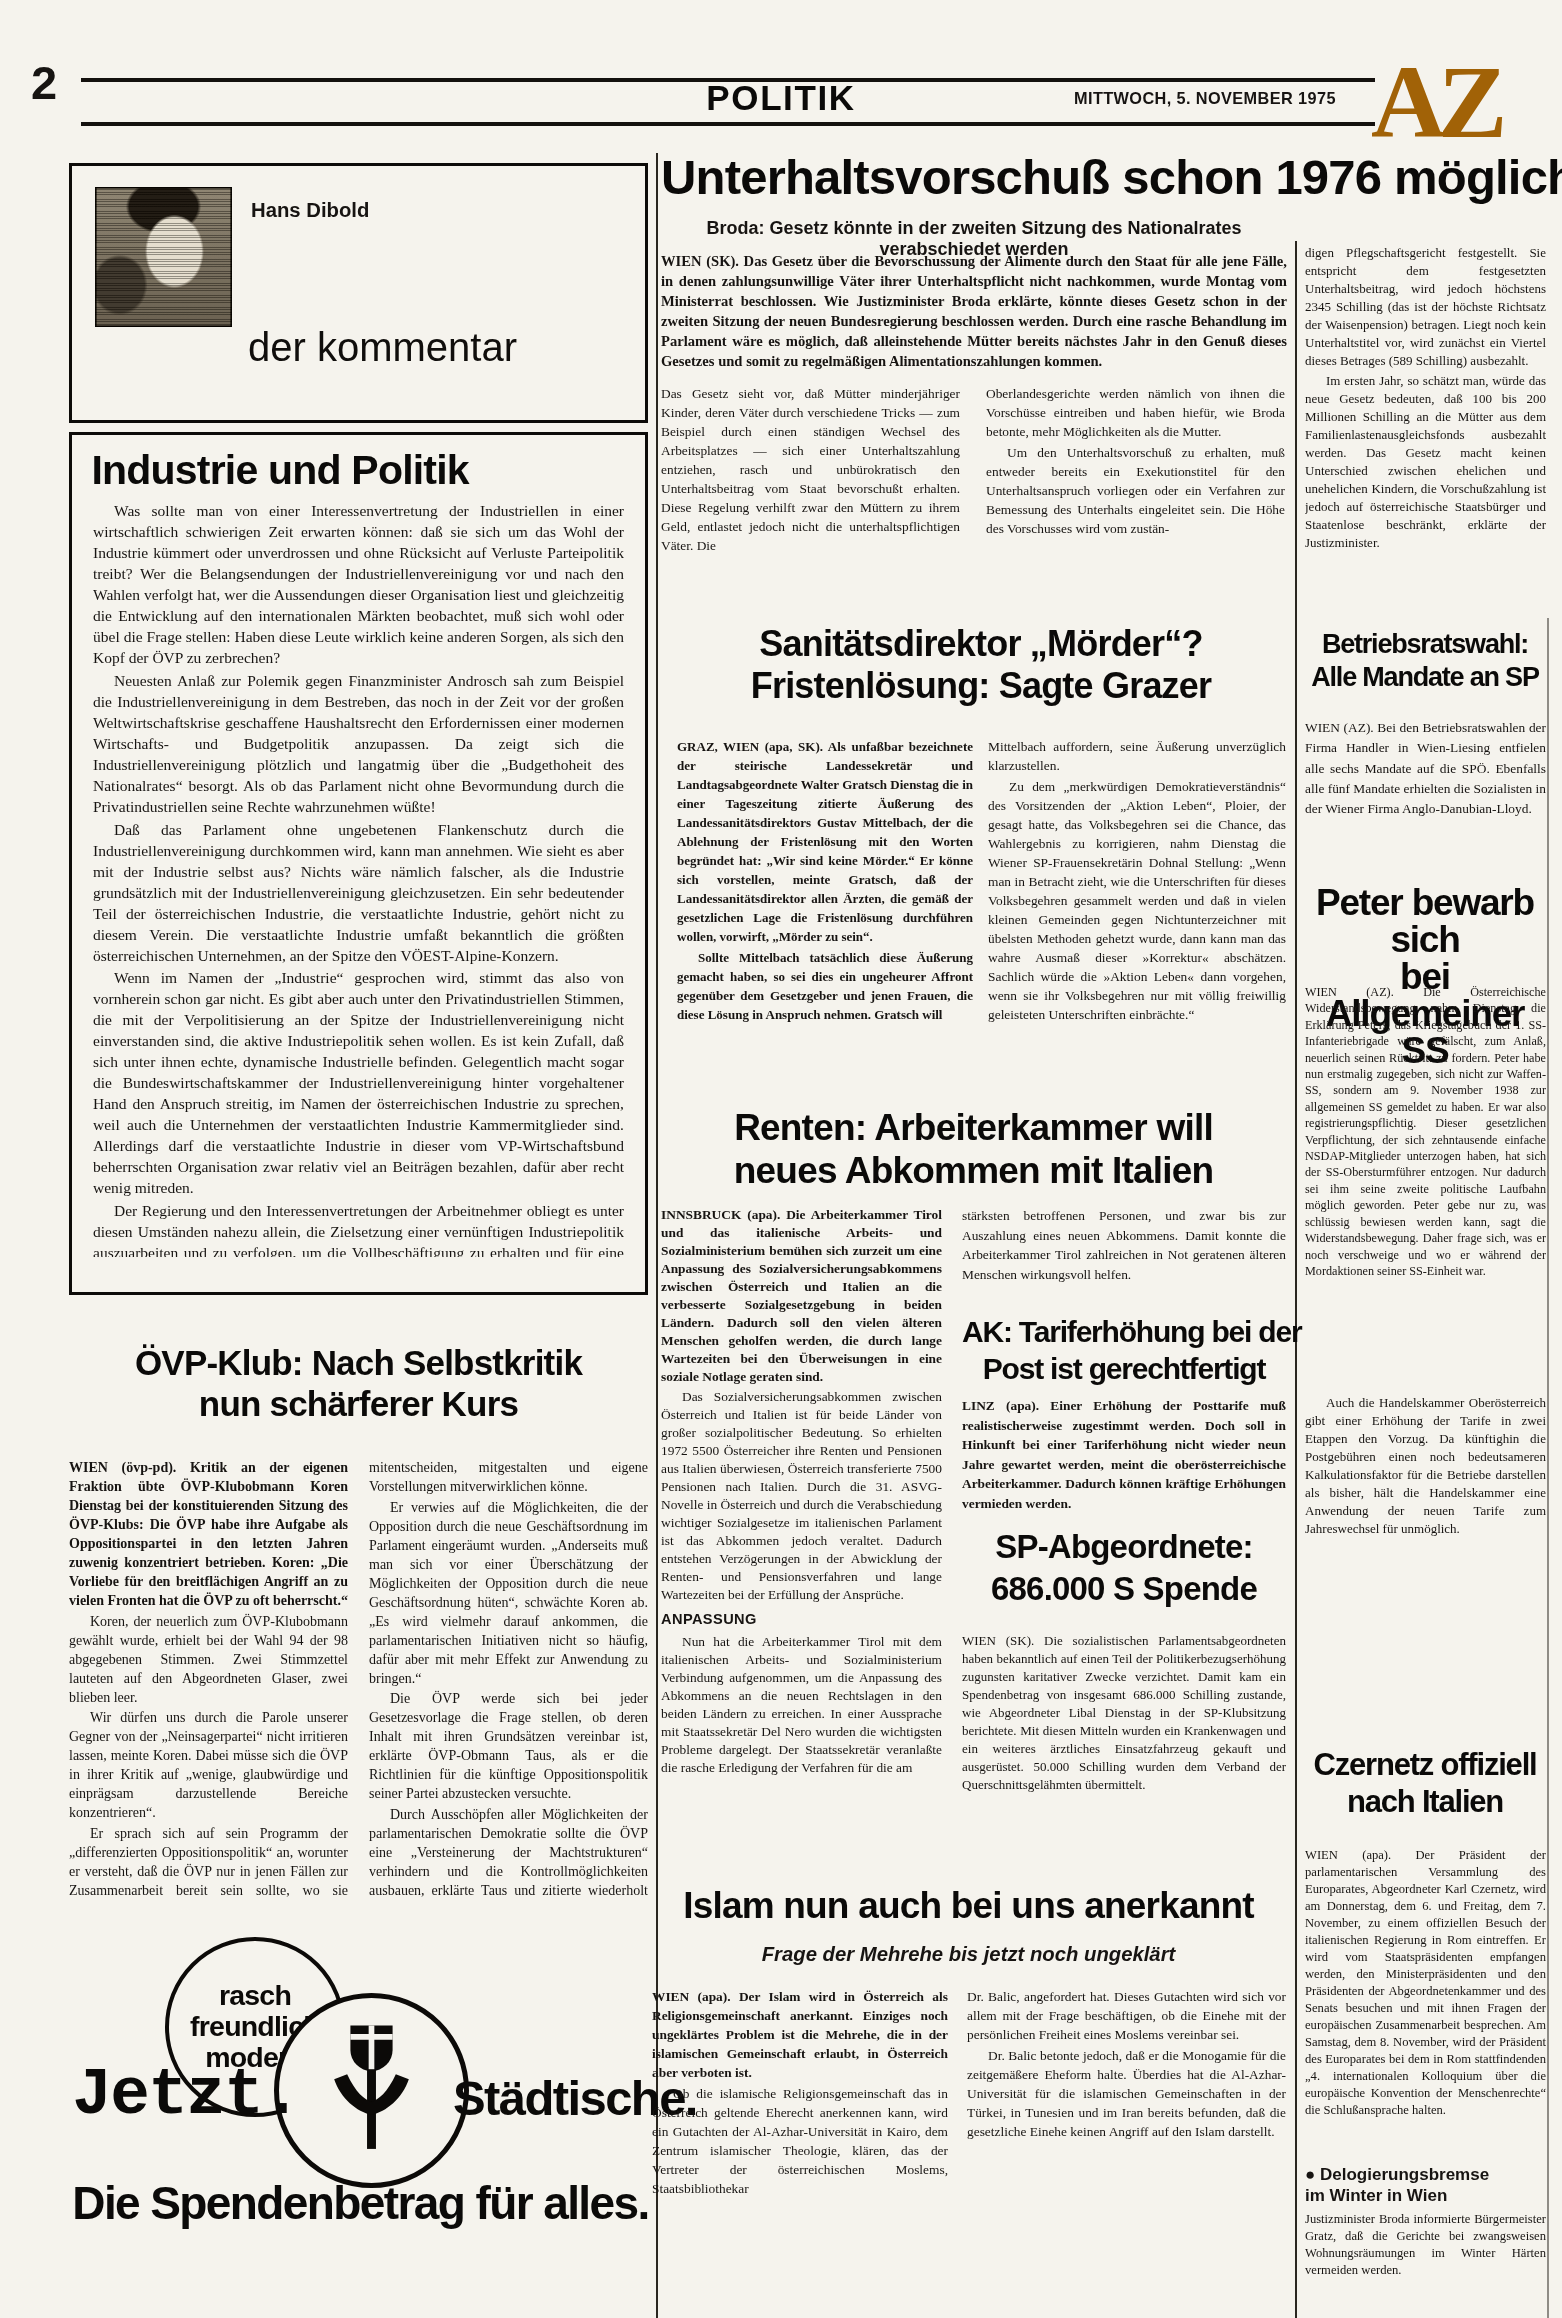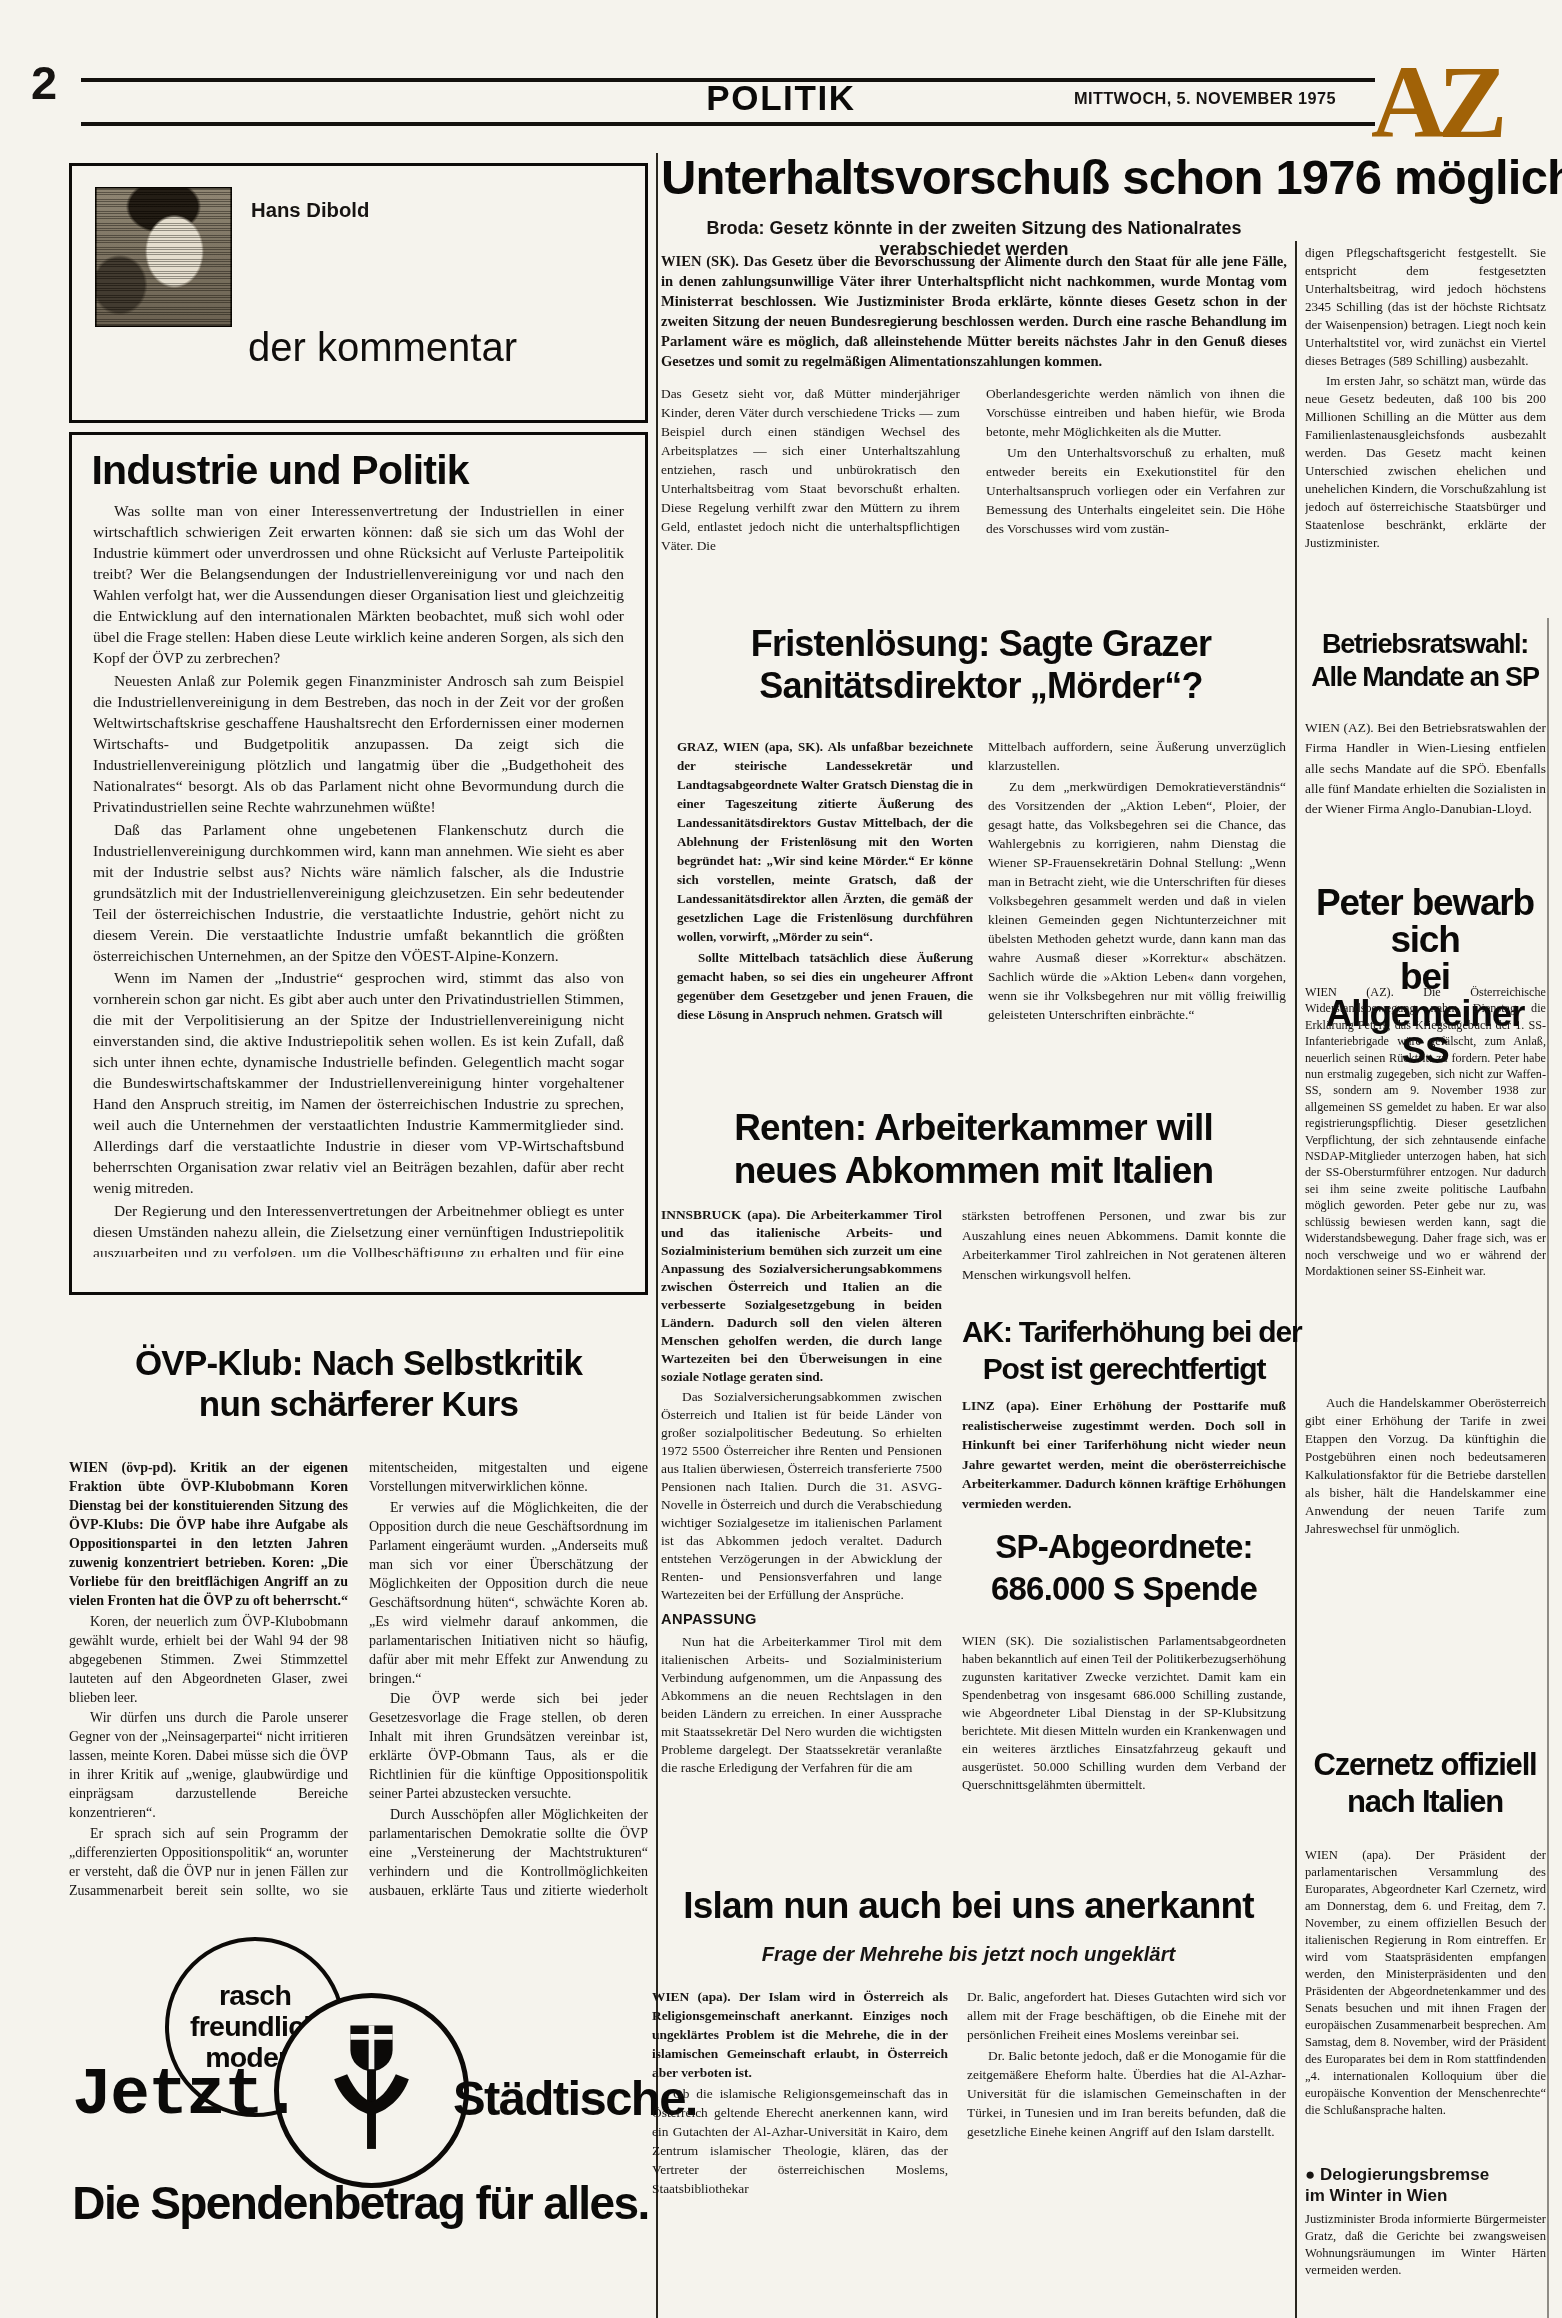--- a/index.html
+++ b/index.html
@@ -125,22 +125,22 @@
 <div class="abs just clip body-txt" style="left:986px;top:384px;width:299px;height:221px;">
   <p class="noind">Oberlandesgerichte werden nämlich von ihnen die Vorschüsse eintreiben und haben hiefür, wie Broda betonte, mehr Möglichkeiten als die Mutter.</p>
   <p>Um den Unterhaltsvorschuß zu erhalten, muß entweder bereits ein Exekutionstitel für den Unterhaltsanspruch vorliegen oder ein Verfahren zur Bemessung des Unterhalts eingeleitet sein. Die Höhe des Vorschusses wird vom zustän-</p>
 </div>
 <div class="abs just clip" style="left:1305px;top:244px;width:241px;height:376px;font-size:13px;line-height:18px;">
   <p class="noind">digen Pflegschaftsgericht festgestellt. Sie entspricht dem festgesetzten Unterhaltsbeitrag, wird jedoch höchstens 2345 Schilling (das ist der höchste Richtsatz der Waisenpension) betragen. Liegt noch kein Unterhaltstitel vor, wird zunächst ein Viertel dieses Betrages (589 Schilling) ausbezahlt.</p>
   <p>Im ersten Jahr, so schätzt man, würde das neue Gesetz bedeuten, daß 100 bis 200 Millionen Schilling an die Mütter aus dem Familienlastenausgleichsfonds ausbezahlt werden. Das Gesetz macht keinen Unterschied zwischen ehelichen und unehelichen Kindern, die Vorschußzahlung ist jedoch auf österreichische Staatsbürger und Staatenlose beschränkt, erklärte der Justizminister.</p>
 </div>
 
 <div class="abs hl ctr" style="left:675px;top:623px;width:612px;font-size:36px;line-height:42px;">
+  <div>Sanitätsdirektor „Mörder“?</div>
   <div>Fristenlösung: Sagte Grazer</div>
-  <div>Sanitätsdirektor „Mörder“?</div>
 </div>
 <div class="abs just bold clip" style="left:677px;top:737px;width:296px;height:368px;font-size:13px;line-height:19px;">
   <p class="noind">GRAZ, WIEN (apa, SK). Als unfaßbar bezeichnete der steirische Landessekretär und Landtagsabgeordnete Walter Gratsch Dienstag die in einer Tageszeitung zitierte Äußerung des Landessanitätsdirektors Gustav Mittelbach, der die Ablehnung der Fristenlösung mit den Worten begründet hat: „Wir sind keine Mörder.“ Er könne sich vorstellen, meinte Gratsch, daß der Landessanitätsdirektor allen Ärzten, die gemäß der gesetzlichen Lage die Fristenlösung durchführen wollen, vorwirft, „Mörder zu sein“.</p>
   <p>Sollte Mittelbach tatsächlich diese Äußerung gemacht haben, so sei dies ein ungeheurer Affront gegenüber dem Gesetzgeber und jenen Frauen, die diese Lösung in Anspruch nehmen. Gratsch will</p>
 </div>
 <div class="abs just clip" style="left:988px;top:737px;width:298px;height:368px;font-size:13.4px;line-height:19px;">
   <p class="noind">Mittelbach auffordern, seine Äußerung unverzüglich klarzustellen.</p>
   <p>Zu dem „merkwürdigen Demokratieverständnis“ des Vorsitzenden der „Aktion Leben“, Ploier, der gesagt hatte, das Volksbegehren sei die Chance, das Wahlergebnis zu korrigieren, nahm Dienstag die Wiener SP-Frauensekretärin Dohnal Stellung: „Wenn man in Betracht zieht, wie die Unterschriften für dieses Volksbegehren gesammelt werden und daß in vielen kleinen Gemeinden gegen Nichtunterzeichner mit übelsten Methoden gehetzt wurde, dann kann man das wahre Ausmaß dieser »Korrektur« abschätzen. Sachlich würde die »Aktion Leben« dann vorgehen, wenn sie ihr Volksbegehren nur mit völlig freiwillig geleisteten Unterschriften einbrächte.“</p>
 </div>
 

